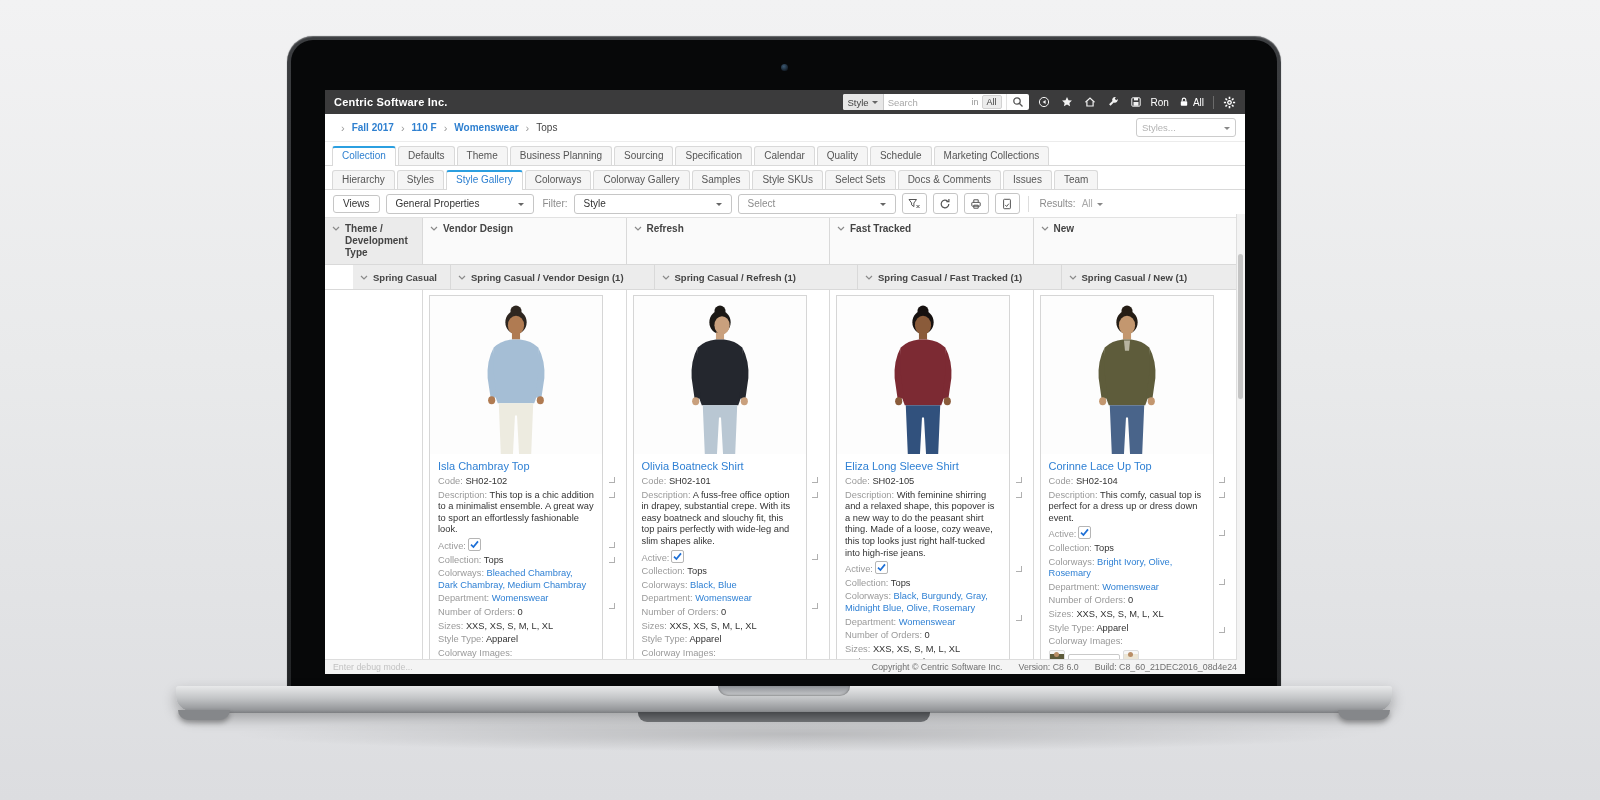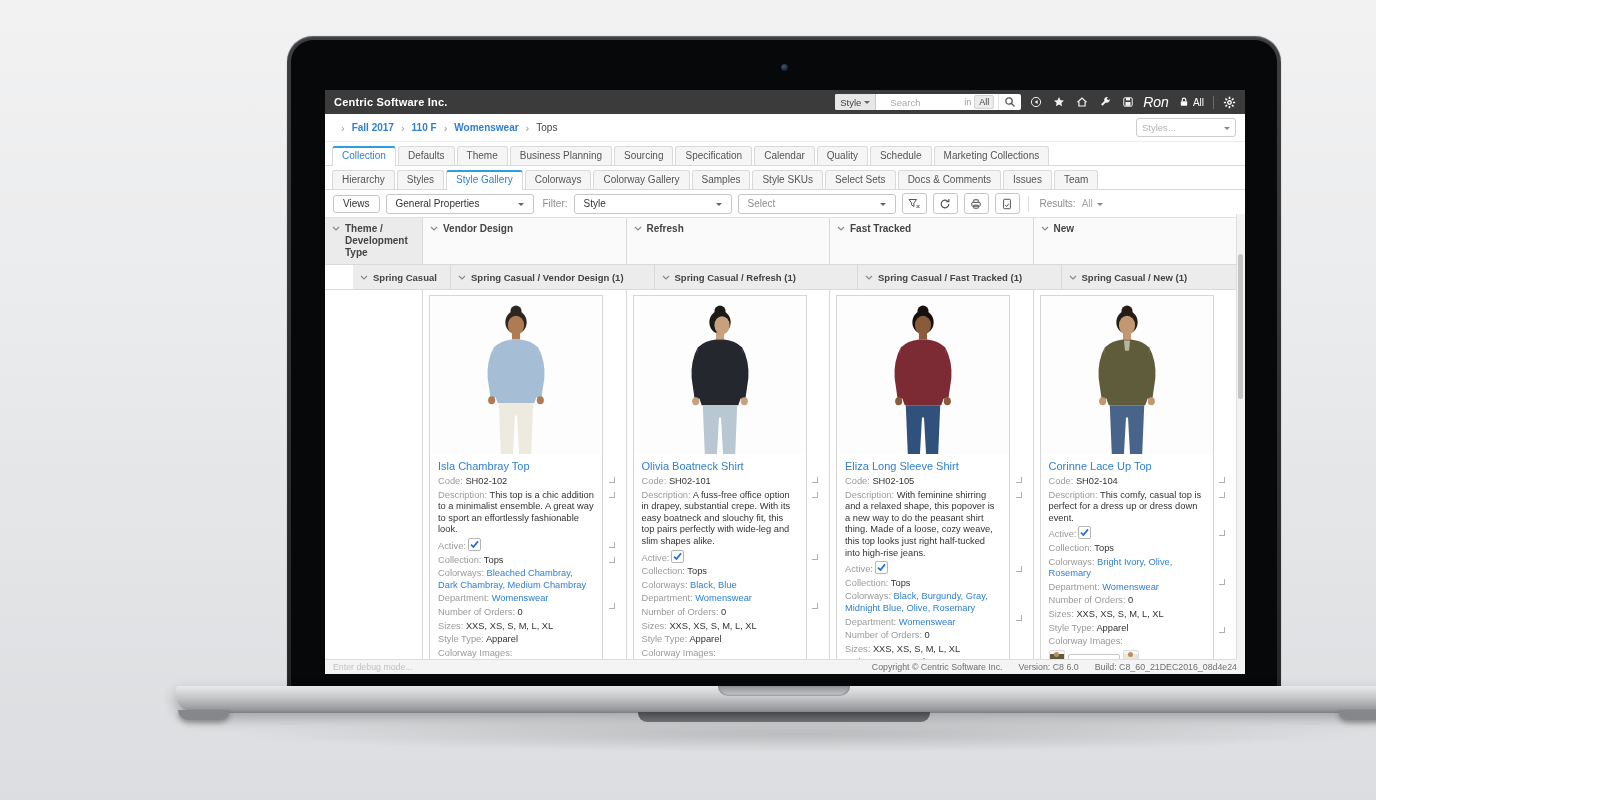--- a/index.html
+++ b/index.html
@@ -1,17 +1,17 @@
 <!DOCTYPE html>
 <html><head>
 <meta charset="utf-8">
 <style>
   html,body{margin:0;padding:0;}
   body{font-family:"Liberation Sans","DejaVu Sans",sans-serif;}
-  .stage{position:relative;width:1376px;height:800px;overflow:hidden;
+  .stage{position:relative;width:1600px;height:800px;overflow:hidden;
     background:linear-gradient(180deg,#f2f2f3 0%,#e9eaeb 45%,#dcdde0 100%);}
   
   .laptop{position:absolute;left:0;top:0;width:1600px;height:800px;}
   .screen-outer{position:absolute;left:287px;top:36px;width:994px;height:650px;
     background:linear-gradient(180deg,#3c3e41,#232527);border-radius:26px 26px 0 0;
     box-shadow:inset 0 1px 1px rgba(255,255,255,.25),0 0 1px #6c6e71;}
   .bezel{position:absolute;left:4px;top:4px;right:4px;bottom:0;background:#070809;border-radius:22px 22px 0 0;}
   .camera{position:absolute;left:50%;top:24px;width:7px;height:7px;margin-left:-3px;border-radius:50%;
     background:radial-gradient(circle at 40% 35%,#3c5a74 0%,#16202b 70%);}
   .base{position:absolute;left:176px;top:686px;width:1216px;height:27px;
@@ -33,28 +33,28 @@
     font-size:10px;color:#333;display:flex;flex-direction:column;overflow:hidden;}
   .app svg{display:block}
   
   .topbar{height:24px;flex:0 0 24px;background:#3b3b3c;display:flex;align-items:center;padding:0 9px;color:#fff;}
   .app-title{font-size:11px;font-weight:bold;letter-spacing:.2px;}
   .topbar-right{margin-left:auto;display:flex;align-items:center;gap:9px;}
   .searchbox{width:186px;height:16px;background:#fff;border-radius:2px;display:flex;align-items:center;overflow:hidden;color:#444;}
   .search-scope{height:100%;background:#e7e7e7;border-right:1px solid #c9c9c9;display:flex;align-items:center;gap:3px;padding:0 5px;font-size:9.5px;}
   .caret{width:0;height:0;border:3.5px solid transparent;border-top-color:#666;margin-top:4px;}
   .caret.light{border-top-color:#888;}
-  .search-input{flex:1;border:0;outline:0;min-width:10px;font-size:9.5px;padding:0 14px;color:#333;font-family:inherit;}
+  .search-input{flex:1;border:0;outline:0;min-width:10px;font-size:9.5px;padding:0 4px;color:#333;font-family:inherit;}
   .search-input::placeholder{color:#a8a8a8;}
   .in-label{color:#999;font-size:9px;}
   .all-chip{background:#ececec;border:1px solid #d2d2d2;border-radius:2px;padding:0 4px;font-size:9px;line-height:12px;margin:0 4px 0 3px;color:#444;}
   .search-glass{padding:0 5px;color:#555;border-left:1px solid #e2e2e2;height:100%;display:flex;align-items:center;}
   .nav-icons{display:flex;align-items:center;gap:11px;color:#f2f2f2;}
   .nav-icons .ic{width:12px;height:12px;}
-  .user-name{font-size:14px;font-style:italic;}
+  .user-name{font-size:10px;}
   .lock-group{display:flex;align-items:center;gap:3px;font-size:10px;}
   .tb-divider{width:1px;height:13px;background:#6b6b6b;}
   
   .crumb-row{height:27px;flex:0 0 27px;display:flex;align-items:center;padding:0 9px;border-bottom:1px solid #ececec;background:#fff;}
   .crumbs{display:flex;align-items:flex-end;}
   .crumb{display:flex;align-items:center;font-size:10px;color:#444;}
   .crumb .sep{color:#9a9a9a;margin:0 7px;font-style:normal;}
   .crumb .sep::before{content:"›";font-size:11px;}
   .crumb a{color:#444;text-decoration:none;font-weight:bold;}
   .crumb.link a{color:#2f80d0;}

